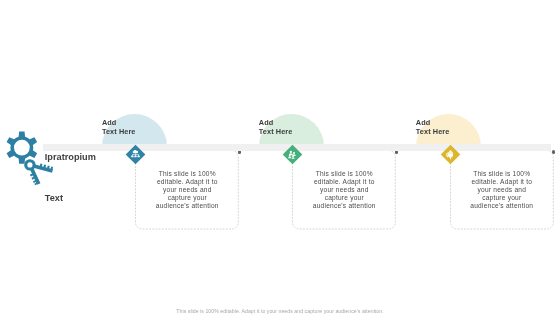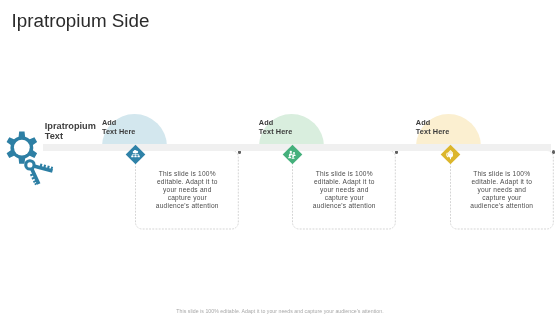--- a/index.html
+++ b/index.html
@@ -7,21 +7,21 @@
   body{width:560px;height:315px;background:#ffffff;
        font-family:"Liberation Sans",sans-serif;overflow:hidden;}
   .slide{position:absolute;left:0;top:0;width:560px;height:315px;background:#fff;}
 
   .title{position:absolute;left:11.6px;top:10px;font-size:18.8px;line-height:22px;
          color:#2b2b2b;white-space:nowrap;}
 
   .lead-icon{position:absolute;left:4px;top:128px;width:52px;height:62px;}
   .lead-text{position:absolute;left:44.8px;top:120.6px;width:64px;
              font-size:9.2px;font-weight:bold;line-height:10.1px;color:#3f3f3f;}
-  .lead-text span{display:block;}
+  .lead-text span{display:block;margin-top:31px;}
 
   .band{position:absolute;left:43px;top:144px;width:508px;height:7px;background:#f0f0f0;z-index:2;}
 
   .semi{position:absolute;top:114.3px;width:65px;height:32.5px;z-index:1;border-radius:32.5px 32.5px 0 0;}
   .semi-lbl{position:absolute;left:0;right:0;top:5.0px;text-align:left;
             font-size:7.3px;font-weight:bold;line-height:8.5px;color:#3c3c3c;letter-spacing:0.1px;}
   .semi-lbl span{display:block;}
 
   .dia{position:absolute;top:144.1px;width:21px;height:21px;z-index:3;}
 
@@ -32,21 +32,20 @@
   .dot{position:absolute;top:150.4px;width:3.4px;height:3.4px;border-radius:50%;background:#606060;}
 
   .foot{position:absolute;left:0;top:307.6px;width:560px;text-align:center;
         font-size:5.2px;color:#a8a8a8;letter-spacing:0.04px;}
 </style>
 </head>
 <body>
 
 <div class="slide">
 
-  <div class="title">Ipratropium Side</div>
 
   <div class="lead-icon">
     <svg viewBox="0 0 52 62" width="52" height="62" xmlns="http://www.w3.org/2000/svg">
       <g fill="#2d7fa4">
         <path d="M14.61 8.67 L15.16 3.52 L20.54 3.52 L21.09 8.67 A11.40 11.40 0 0 1 25.70 11.33 L30.43 9.23 L33.12 13.89 L28.94 16.94 A11.40 11.40 0 0 1 28.94 22.26 L33.12 25.31 L30.43 29.97 L25.70 27.87 A11.40 11.40 0 0 1 21.09 30.53 L20.54 35.68 L15.16 35.68 L14.61 30.53 A11.40 11.40 0 0 1 10.00 27.87 L5.27 29.97 L2.58 25.31 L6.76 22.26 A11.40 11.40 0 0 1 6.76 16.94 L2.58 13.89 L5.27 9.23 L10.00 11.33 A11.40 11.40 0 0 1 14.61 8.67 Z"></path>
         <path d="M29.26 35.94 L35.83 37.70 L36.43 35.48 L38.46 36.02 L37.86 38.24 L39.50 38.68 L40.10 36.46 L42.13 37.00 L41.53 39.22 L43.17 39.66 L43.77 37.44 L45.80 37.99 L45.20 40.21 L46.75 40.62 L47.29 38.59 L49.13 39.09 L48.58 41.11 L48.97 41.22 L48.04 44.70 L28.33 39.42 Z"></path>
         <path d="M25.54 40.38 L27.99 45.64 L25.90 46.61 L26.75 48.42 L28.83 47.45 L29.51 48.90 L27.42 49.87 L28.27 51.68 L30.35 50.71 L31.03 52.16 L28.95 53.13 L29.79 54.95 L31.88 53.97 L32.26 54.79 L30.35 55.68 L31.07 57.22 L32.97 56.33 L33.14 56.69 L36.41 55.17 L28.80 38.86 Z"></path>
         <circle cx="25.9" cy="36.9" r="5.7"></circle>
       </g>
       <circle cx="17.85" cy="19.6" r="7.9" fill="#ffffff"></circle>

